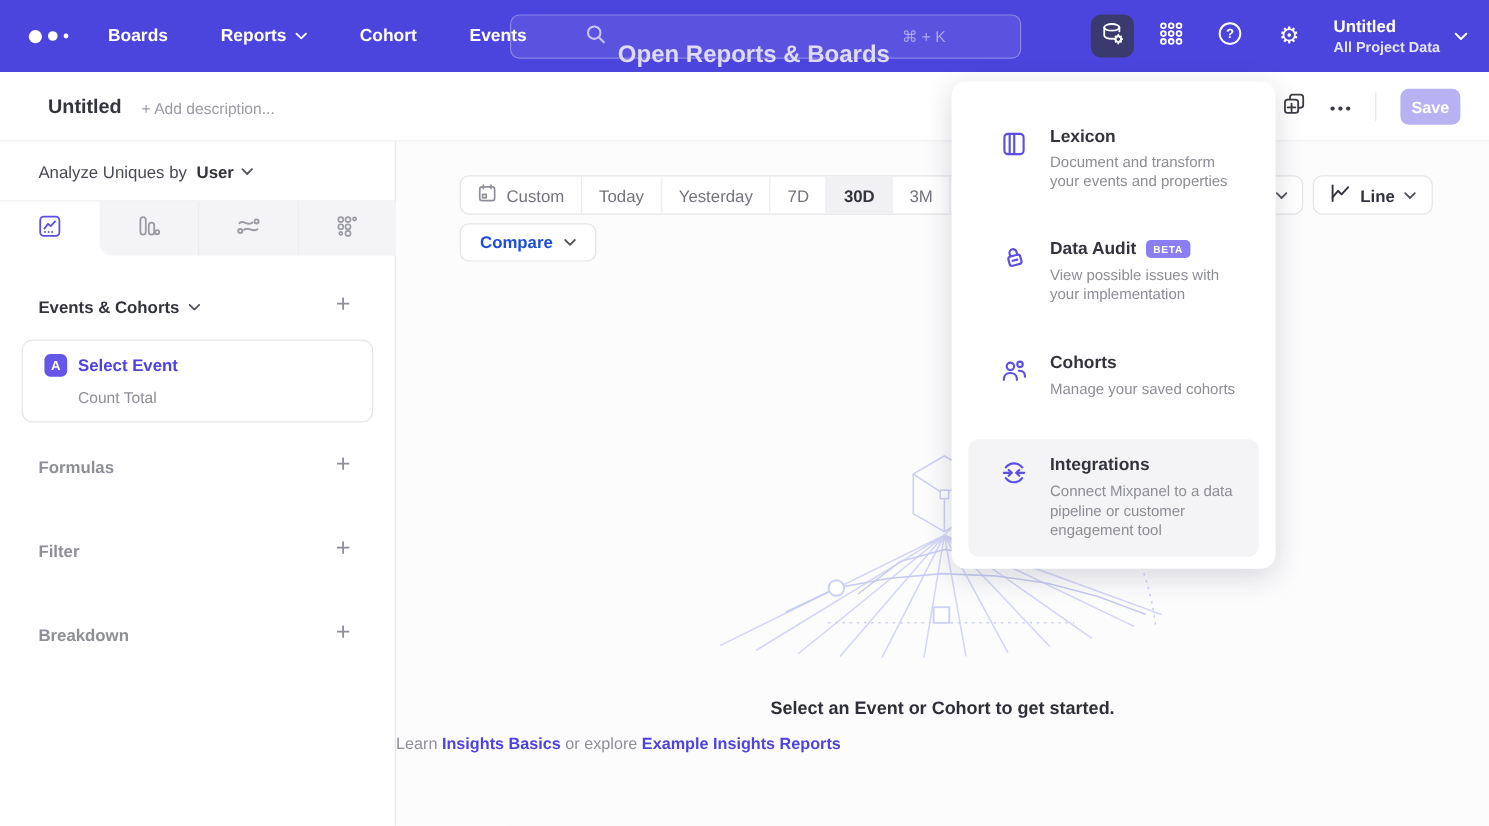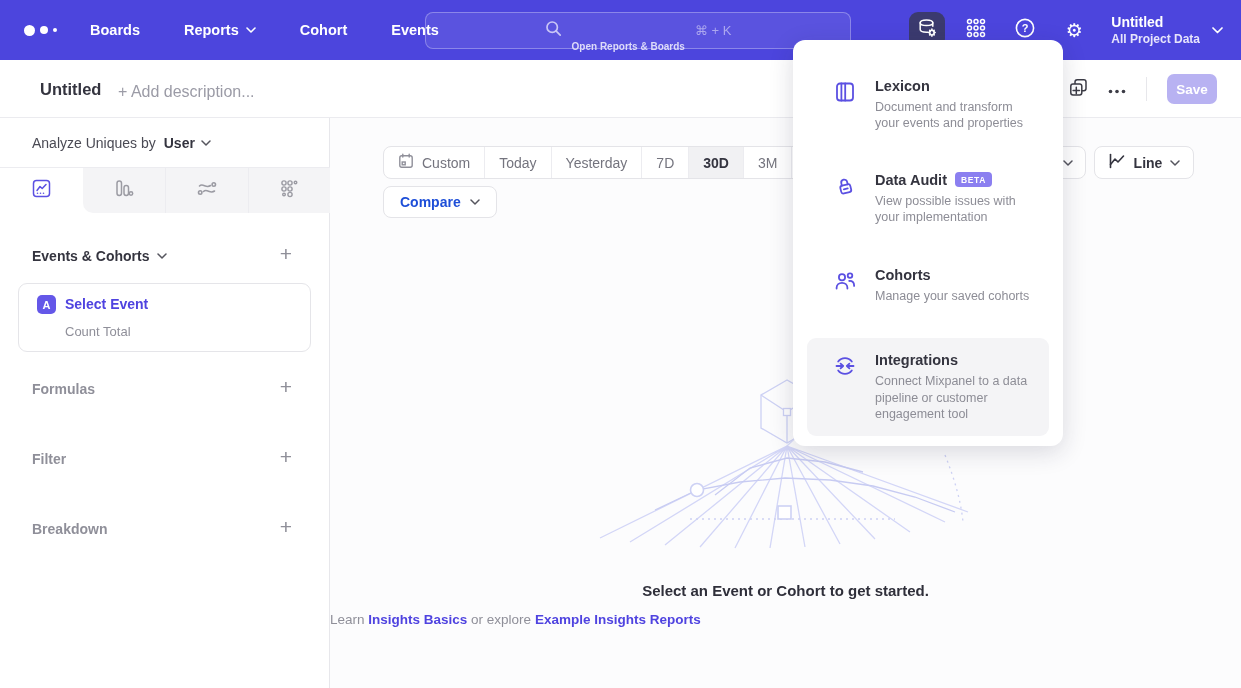--- a/index.html
+++ b/index.html
@@ -14,38 +14,38 @@
   .logo .d2{width:8px;height:8px;border-radius:50%;background:#fff;}
   .logo .d3{width:4px;height:4px;border-radius:50%;background:#fff;}
   .nav-items { display:flex; align-items:center; gap:44px; margin-left:22px; }
   .nav-item { color:#fff; font-size:14.5px; font-weight:600; display:flex;
     align-items:center; gap:7px; cursor:pointer; }
   .chev { display:inline-flex; }
   .search { position:absolute; left:425px; top:12px; width:426px; height:37px;
     background:rgba(255,255,255,0.08); border:1px solid rgba(255,255,255,0.30);
     border-radius:8px; display:flex; align-items:center; justify-content:center;
     gap:10px; cursor:pointer; }
-  .search-text { color:#dddbf9; font-size:10px; font-weight:600;margin-top:32px; }
+  .search-text { color:#dddbf9; font-size:20px; font-weight:600;margin-top:32px; }
   .search-kbd { color:#aca7ef; font-size:13px; }
   .nav-right { position:absolute; right:18px; top:0; height:60px; display:flex;
     align-items:center; gap:13px; }
   .icon-btn { width:36px; height:36px; border-radius:9px; display:flex;
     align-items:center; justify-content:center; cursor:pointer; color:#fff; }
   .icon-btn.active { background:#3b3a6f; }
   .gear-glyph { font-family:"DejaVu Sans", sans-serif; font-size:19px; color:#fff; line-height:1; }
   .project { margin-left:6px; cursor:pointer; display:flex; align-items:center; gap:12px; }
   .project .org { color:#fff; font-size:14px; font-weight:700; }
   .project .proj { color:#e6e4fb; font-size:12px; font-weight:700; margin-top:2px; }
 
   
   .header-row { position:absolute; left:0; top:60px; width:1241px; height:58px;
     background:#fff; border-bottom:1px solid #ebebef; }
   .report-title { position:absolute; left:40px; top:20px; font-size:16.5px;
     font-weight:700; color:#34343f; }
-  .desc-placeholder { position:absolute; left:118px; top:23px; font-size:16px;
+  .desc-placeholder { position:absolute; left:118px; top:23px; font-size:13px;
     color:#9b9ba6; cursor:text; }
   .hdr-right { position:absolute; right:24px; top:0; height:58px; display:flex;
     align-items:center; gap:20px; }
   .hdr-icon { color:#3c3c46; display:flex; align-items:center; cursor:pointer; }
   .hdr-divider { width:1px; height:24px; background:#e7e7eb; }
   .save-btn { width:50px; height:30px; background:#b8b2f2; color:#fff; border:none;
     border-radius:7px; font-size:13.5px; font-weight:600; cursor:pointer;
     font-family:"Liberation Sans",sans-serif; }
 
   
@@ -99,21 +99,21 @@
     align-items:center; gap:9px; font-size:14px; font-weight:600; color:#1d4ed8;
     cursor:pointer; }
   .empty-graphic { position:absolute; left:265px; top:172px; }
   .empty-heading { position:absolute; left:0; top:464px; width:911px; text-align:center;
     font-size:15px; font-weight:700; color:#2f2f3a; }
   .empty-sub { position:absolute; left:0; top:494px; width:911px; text-align:left;
     font-size:13.5px; color:#8f8f99; }
   .empty-sub a { color:#4f43e0; font-weight:700; text-decoration:none; cursor:pointer; }
 
   
-  .menu-panel { position:absolute; left:793px; top:40px; width:270px; height:406px;
+  .menu-panel { position:absolute; left:793px; top:68px; width:270px; height:406px;
     background:#fff; border-radius:12px; box-shadow:0 6px 24px rgba(30,30,60,0.16);
     z-index:60; padding:24px 14px; }
   .menu-item { display:flex; gap:18px; padding:14px 12px 14px 26px; border-radius:9px;
     cursor:pointer; margin-bottom:6px; }
   .menu-item.hovered { background:#f4f4f6; }
   .menu-icon { flex:0 0 24px; color:#5b50e2; padding-top:2px; }
   .menu-text { width:178px; }
   .menu-title { font-size:14.5px; font-weight:700; color:#34343f; display:flex;
     align-items:center; gap:8px; }
   .menu-desc { margin-top:5px; font-size:12.5px; line-height:1.3; color:#8d8d96; }

